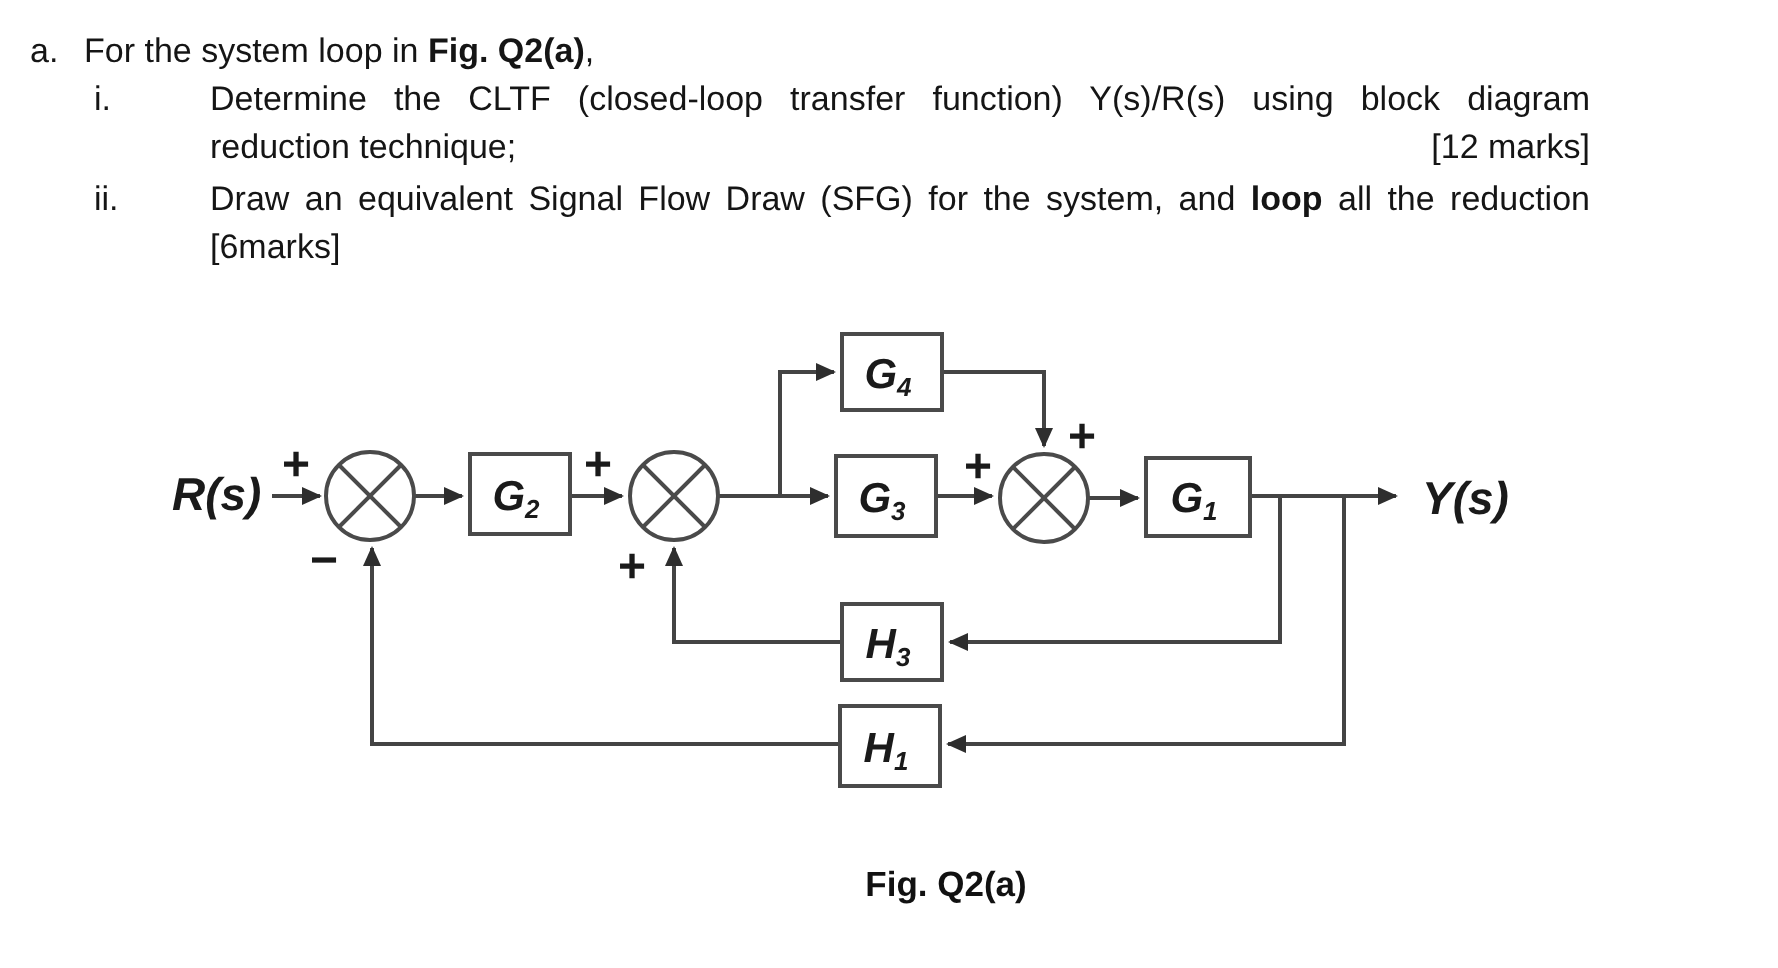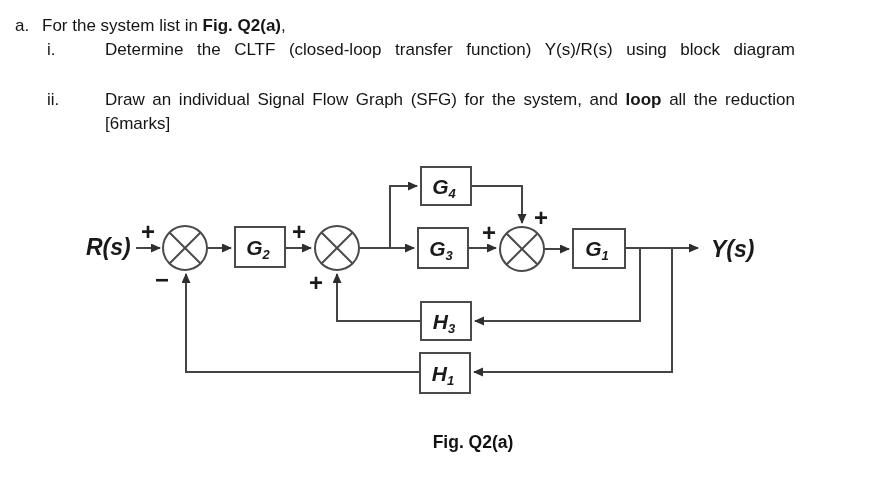--- a/index.html
+++ b/index.html
@@ -25,34 +25,38 @@
   .sign{font-weight:700;font-size:24px;fill:#1a1a1a;}
   .caption{font-weight:700;font-size:17.5px;fill:#111;}
 </style>
 </head>
 <body>
 
 <div class="page">
 
   <div class="qrow row-a">
     <span class="itemlbl">a.</span>
-    <span><span>For the system list in </span><b>Fig. Q2(a)</b><span>,</span></span>
+    <span><span>For the system loop in </span><b>Fig. Q2(a)</b><span>,</span></span>
   </div>
 
   <div class="qrow sub sub-i">
     <span class="sublbl">i.</span>
     <div class="subcontent">
       <div class="jline">Determine the CLTF (closed-loop transfer function) Y(s)/R(s) using block diagram</div>
+      <div class="jline2">
+        <span>reduction technique;</span>
+        <span>[12 marks]</span>
+      </div>
     </div>
   </div>
 
   <div class="qrow sub sub-ii">
     <span class="sublbl">ii.</span>
     <div class="subcontent">
-      <div class="jline"><span>Draw an individual Signal Flow Graph (SFG) for the system, and </span><b>loop</b><span> all the reduction</span></div>
+      <div class="jline"><span>Draw an equivalent Signal Flow Draw (SFG) for the system, and </span><b>loop</b><span> all the reduction</span></div>
       <div class="jline2">
         <span>[6marks]</span>
       </div>
     </div>
   </div>
 
   <svg width="889" height="484" style="position:absolute;left:0;top:0;">
     <defs>
       <marker id="arr" markerUnits="userSpaceOnUse" markerWidth="12" markerHeight="10" refX="9" refY="4.5" orient="auto">
         <path d="M0,0 L10,4.5 L0,9 Z" fill="#2e2e2e"></path>

